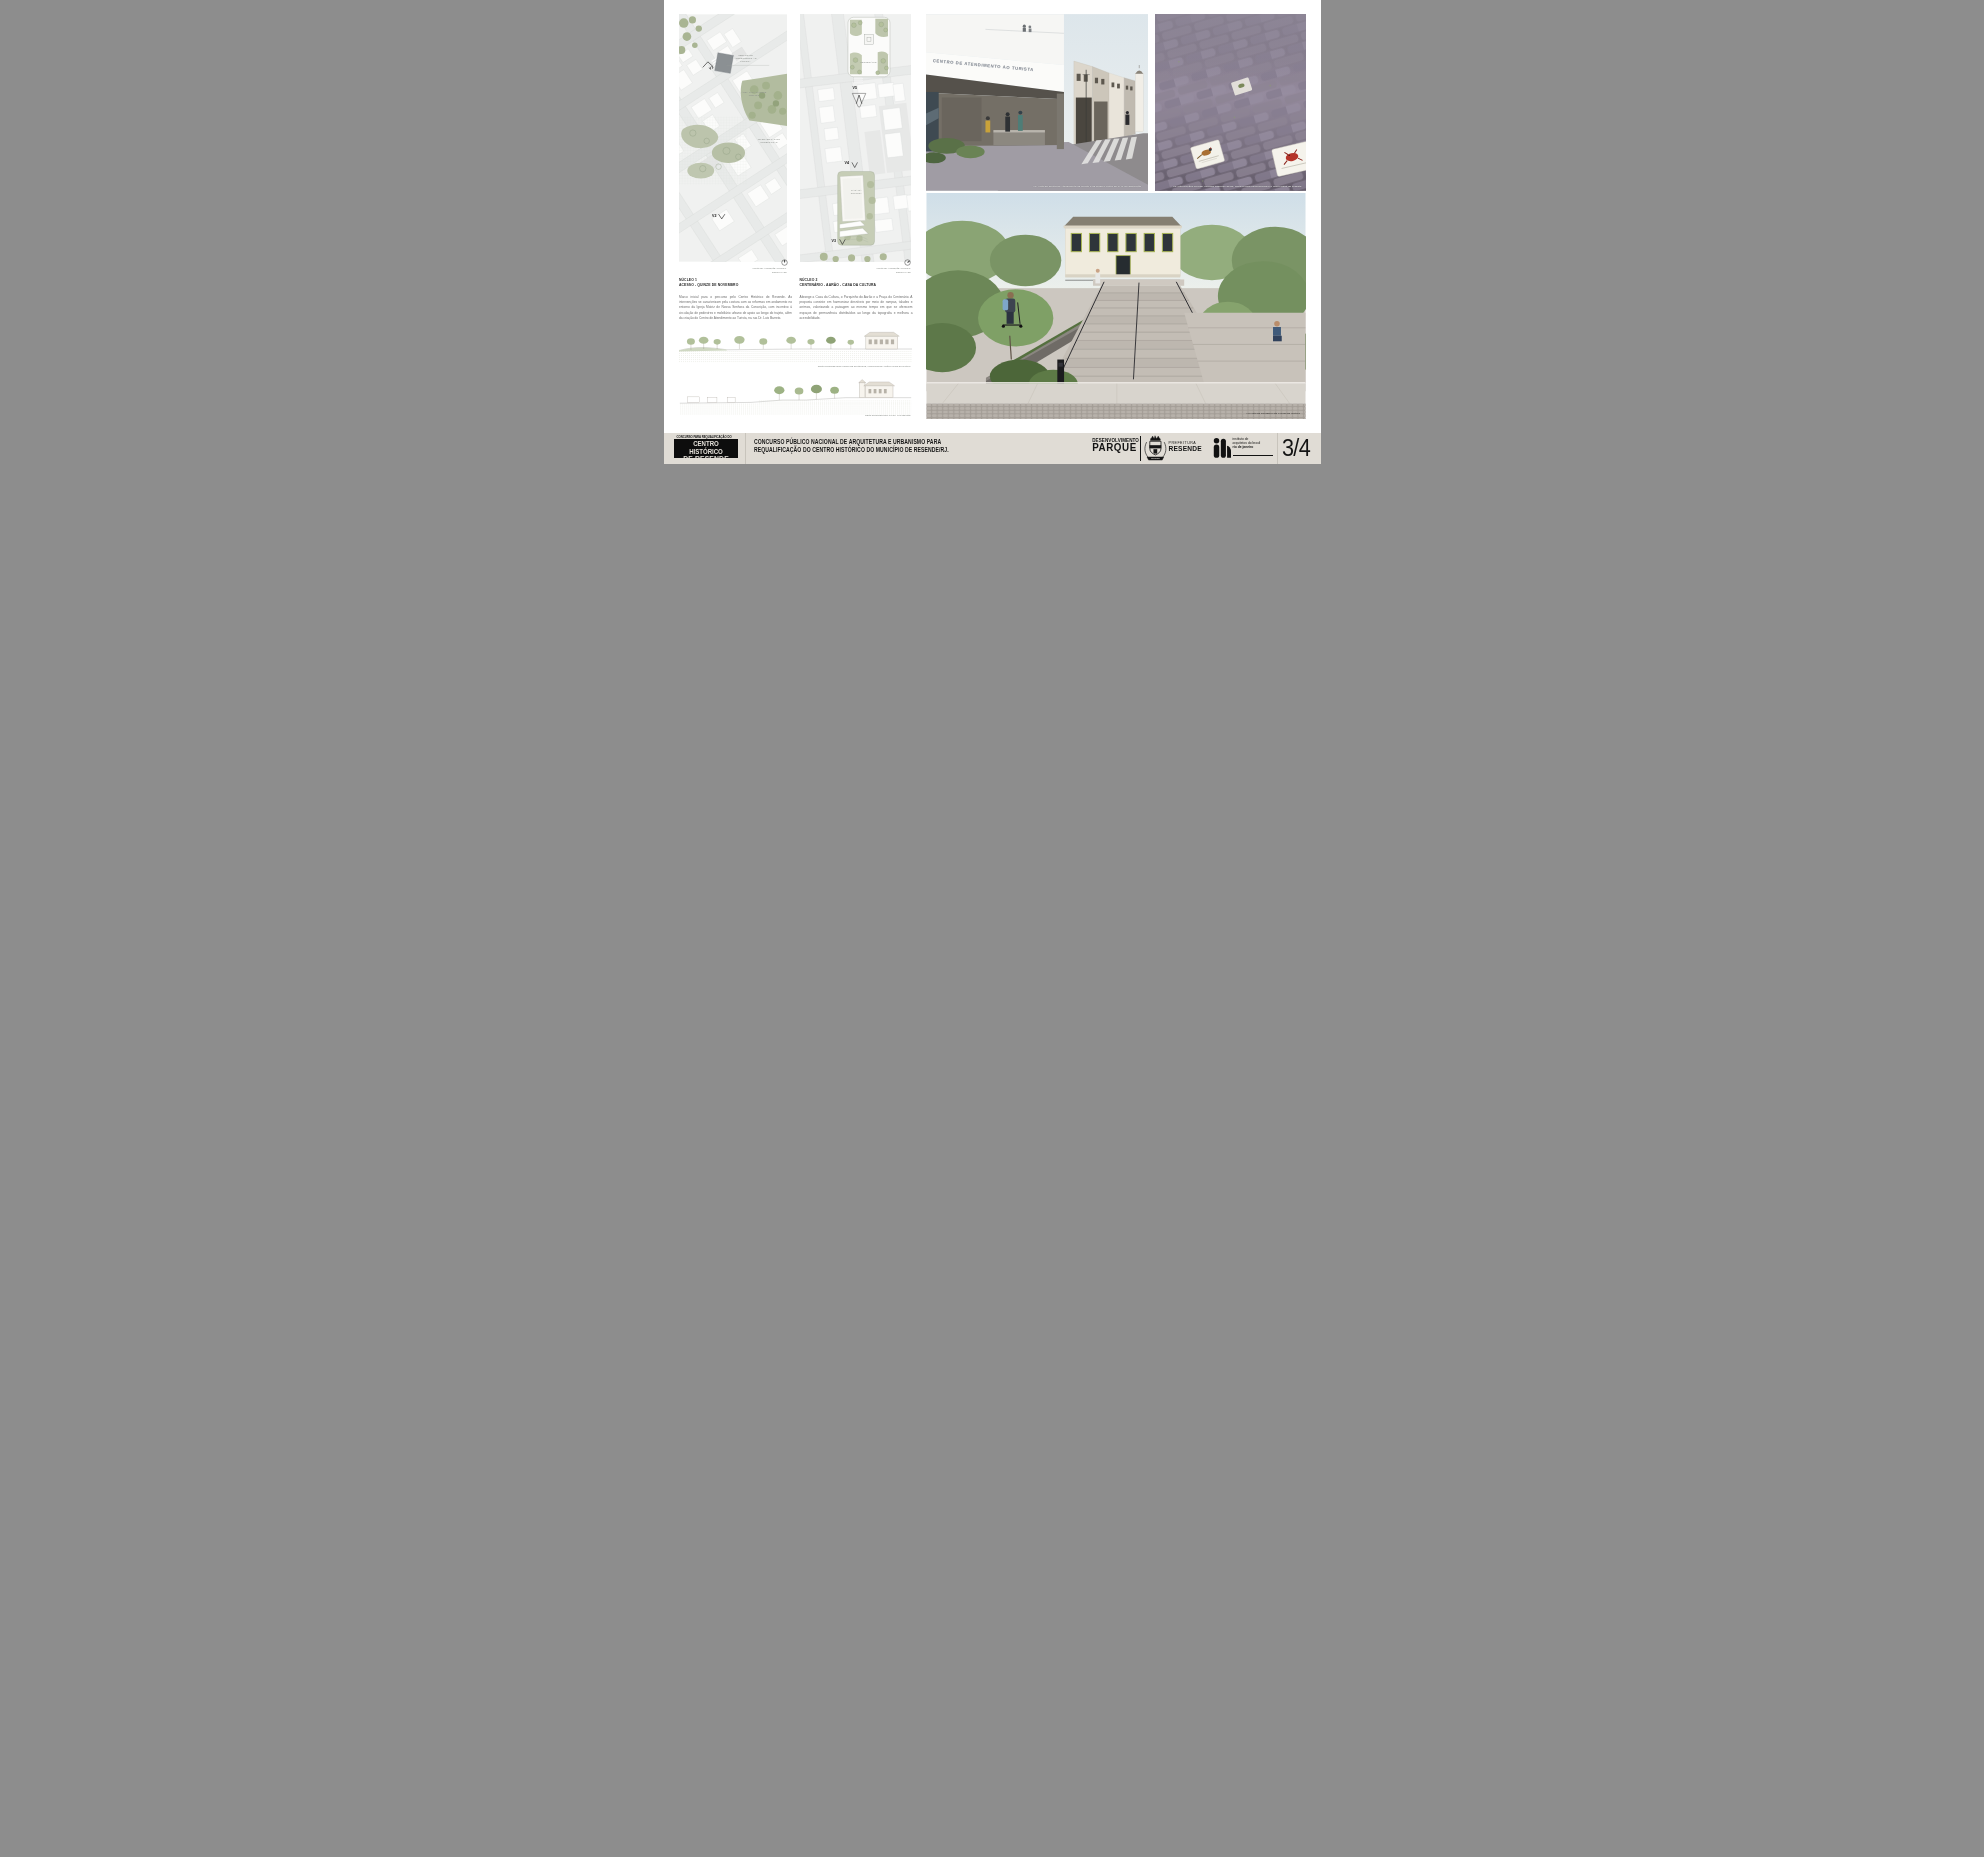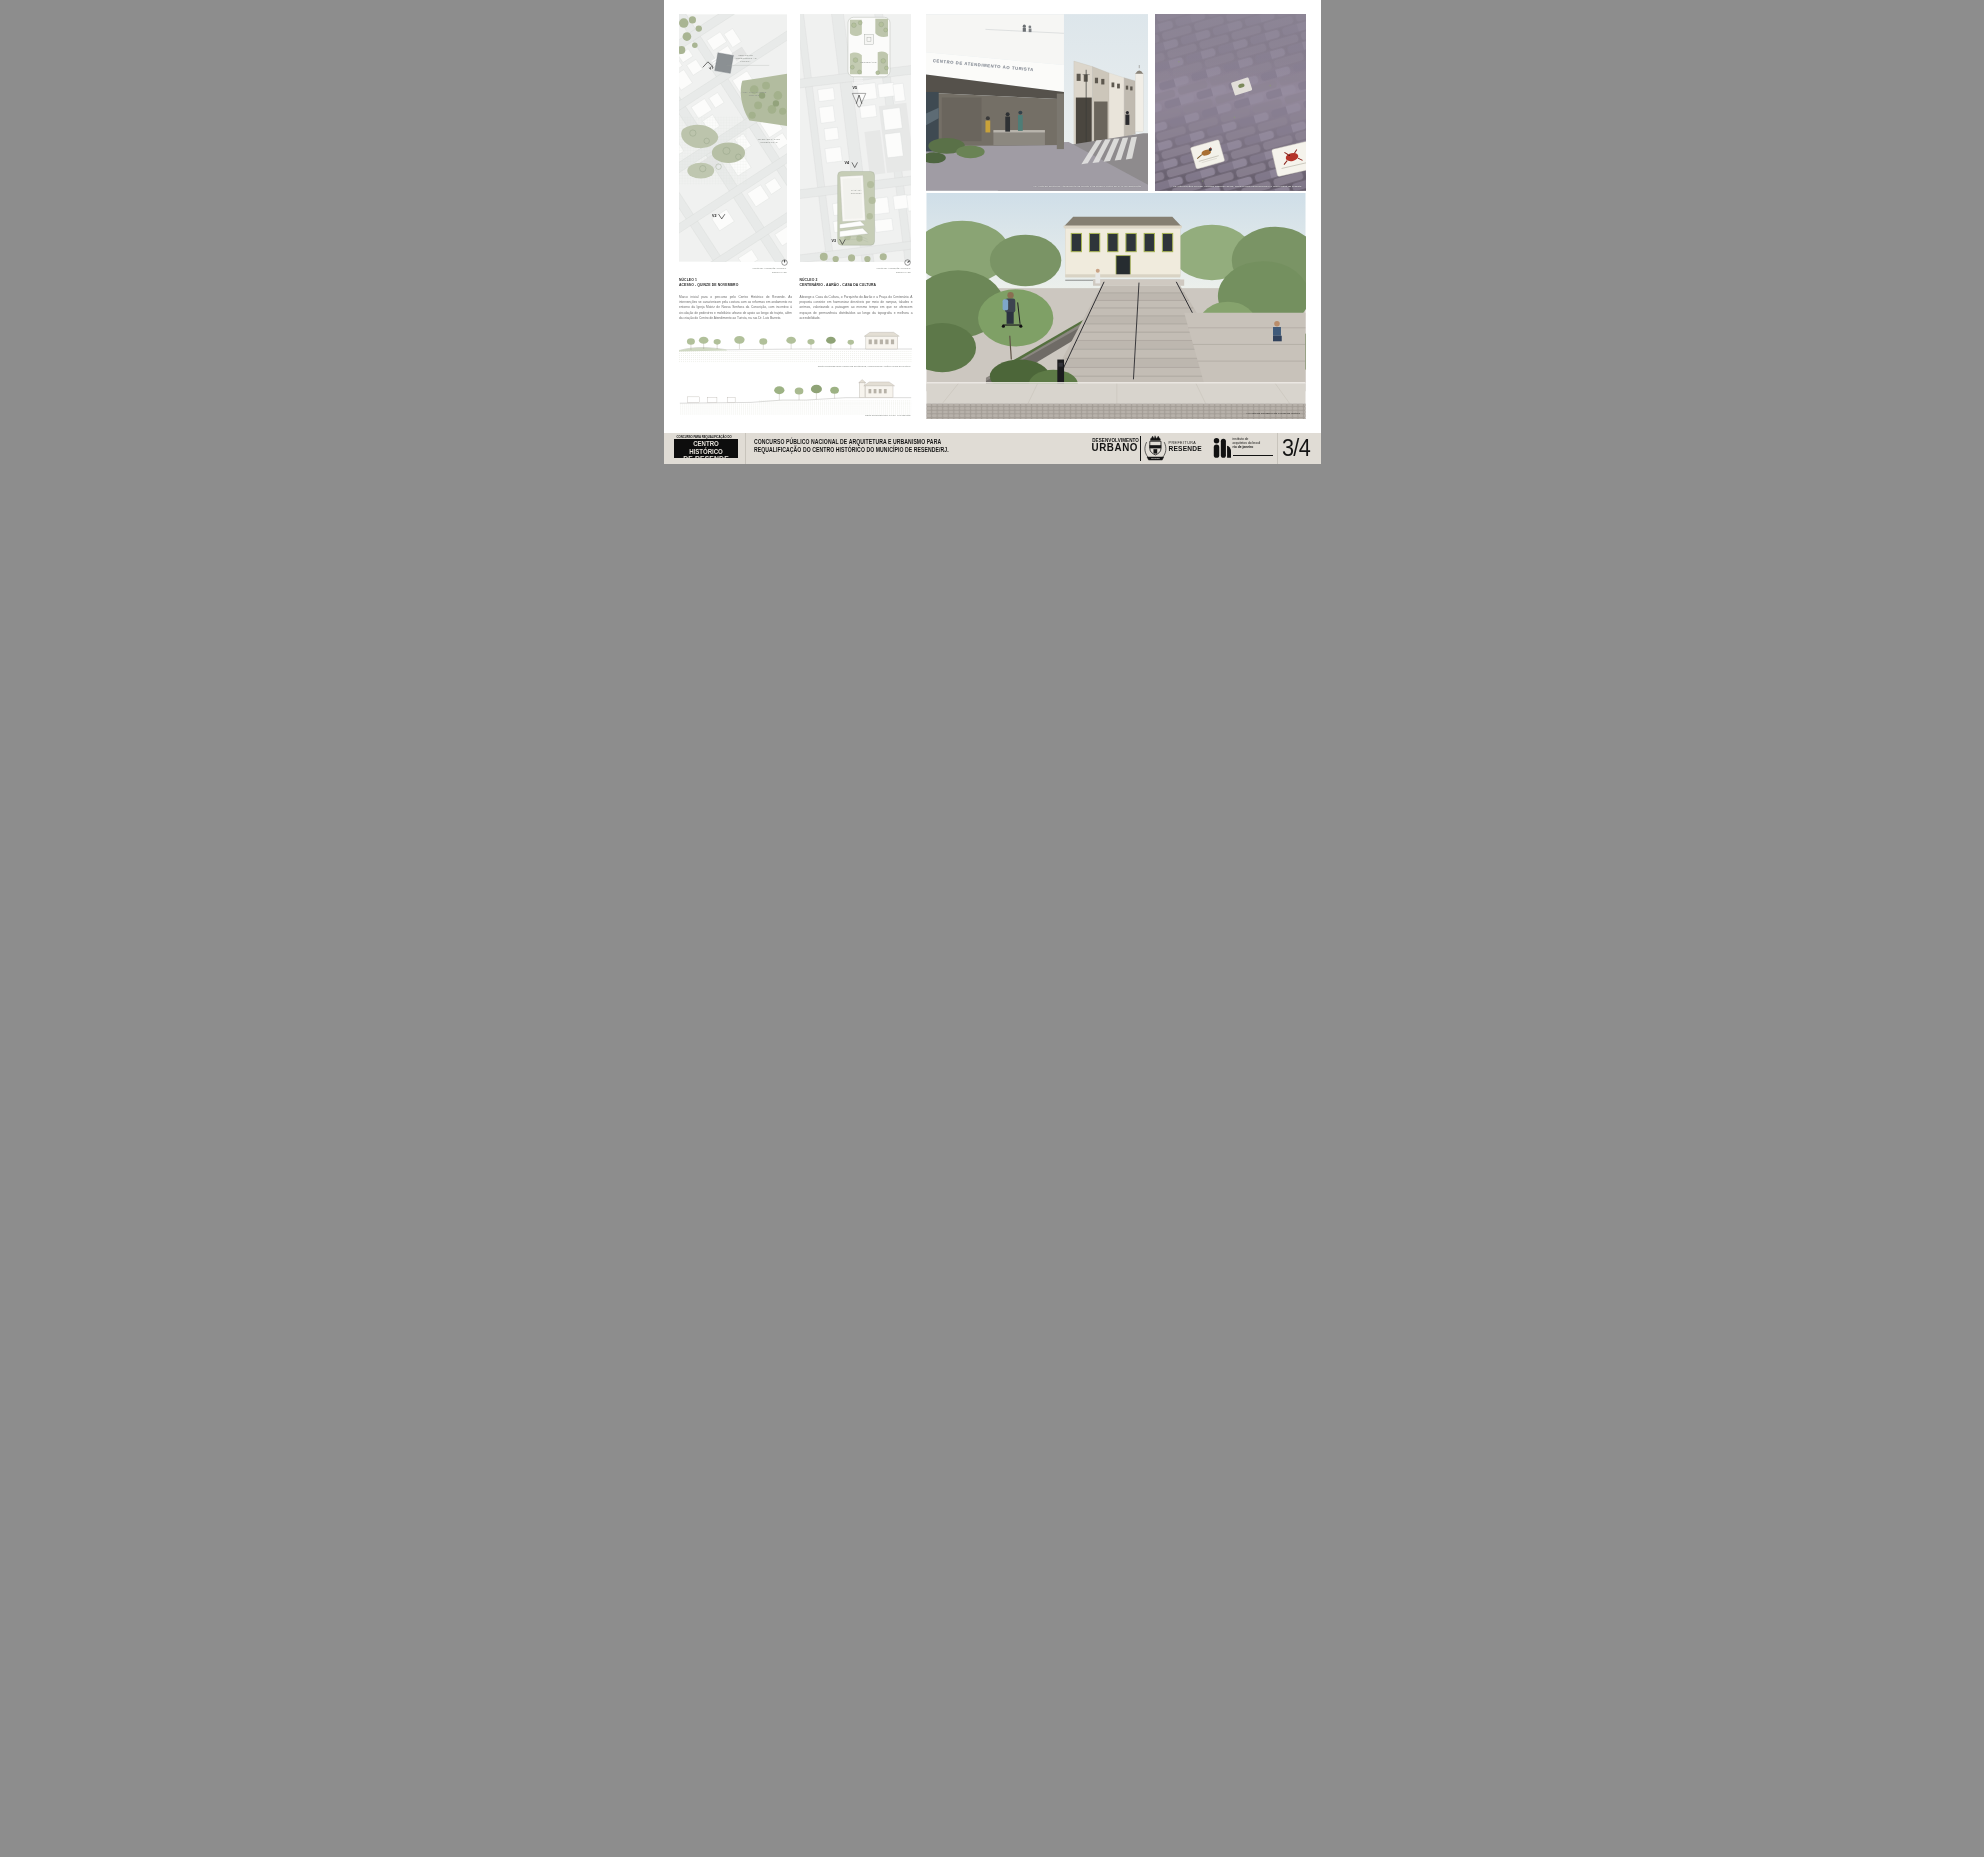--- a/index.html
+++ b/index.html
@@ -650,21 +650,21 @@
     <div class="l2">CENTRO HISTÓRICO</div>
     <div class="l3">DE RESENDE</div>
     <div class="ul"></div>
   </div>
 
   <div class="footer-title">CONCURSO PÚBLICO NACIONAL DE ARQUITETURA E URBANISMO PARA
 REQUALIFICAÇÃO DO CENTRO HISTÓRICO DO MUNICÍPIO DE RESENDE/RJ.</div>
 
   <div class="du">
     <div class="d1">DESENVOLVIMENTO</div>
-    <div class="d2">URBANO</div>
+    <div class="d2">PARQUE</div>
   </div>
 
   <div class="vline" style="left:476px;top:436px;height:25.4px;background:#141414;width:0.6px;"></div>
 
   <svg class="abs" style="left:479px;top:434px;" width="24" height="29" viewBox="0 0 60 72">
     <g fill="#161616" stroke="#161616">
       <polygon points="20,12 24,5 28,12 30,4 34,12 38,5 42,12"></polygon>
       <rect x="19" y="12" width="24" height="4"></rect>
       <path d="M17,18 h28 v18 c0,9 -7,13 -14,16 c-7,-3 -14,-7 -14,-16 z" fill="none" stroke-width="2"></path>
       <rect x="17" y="28" width="28" height="7"></rect>

